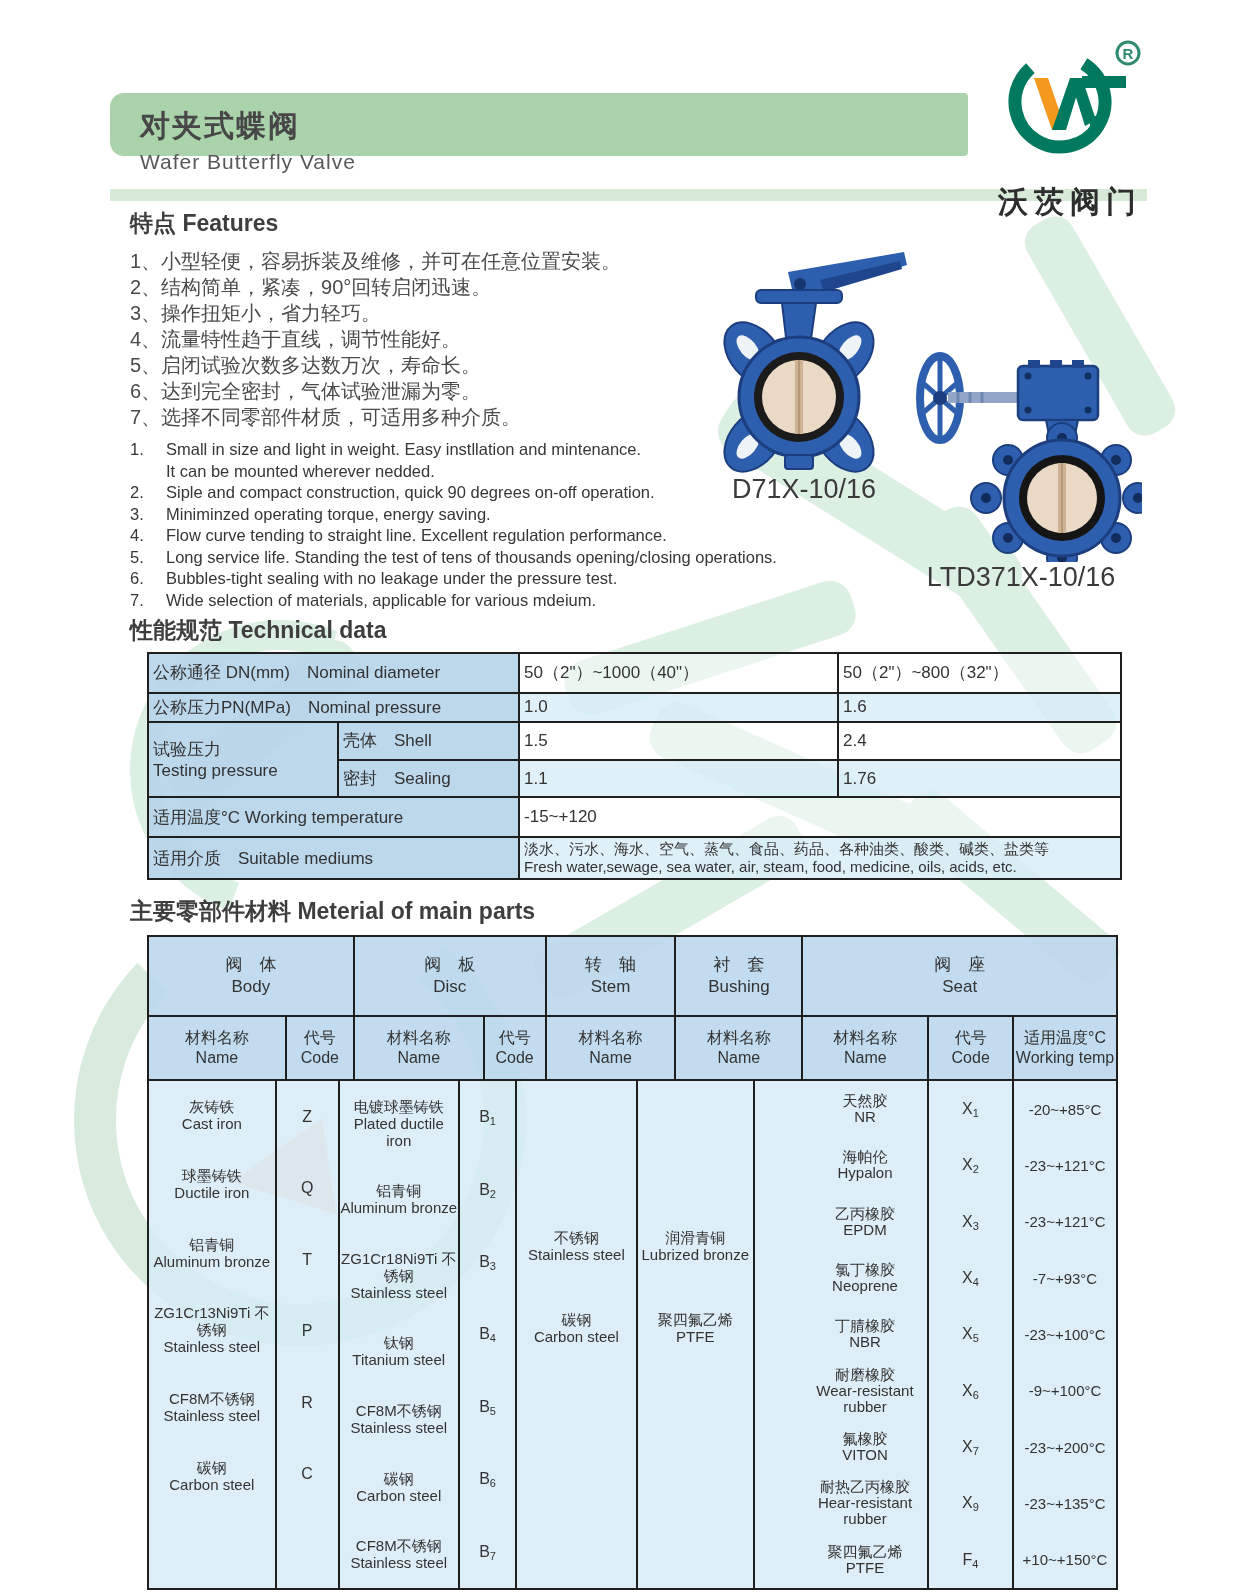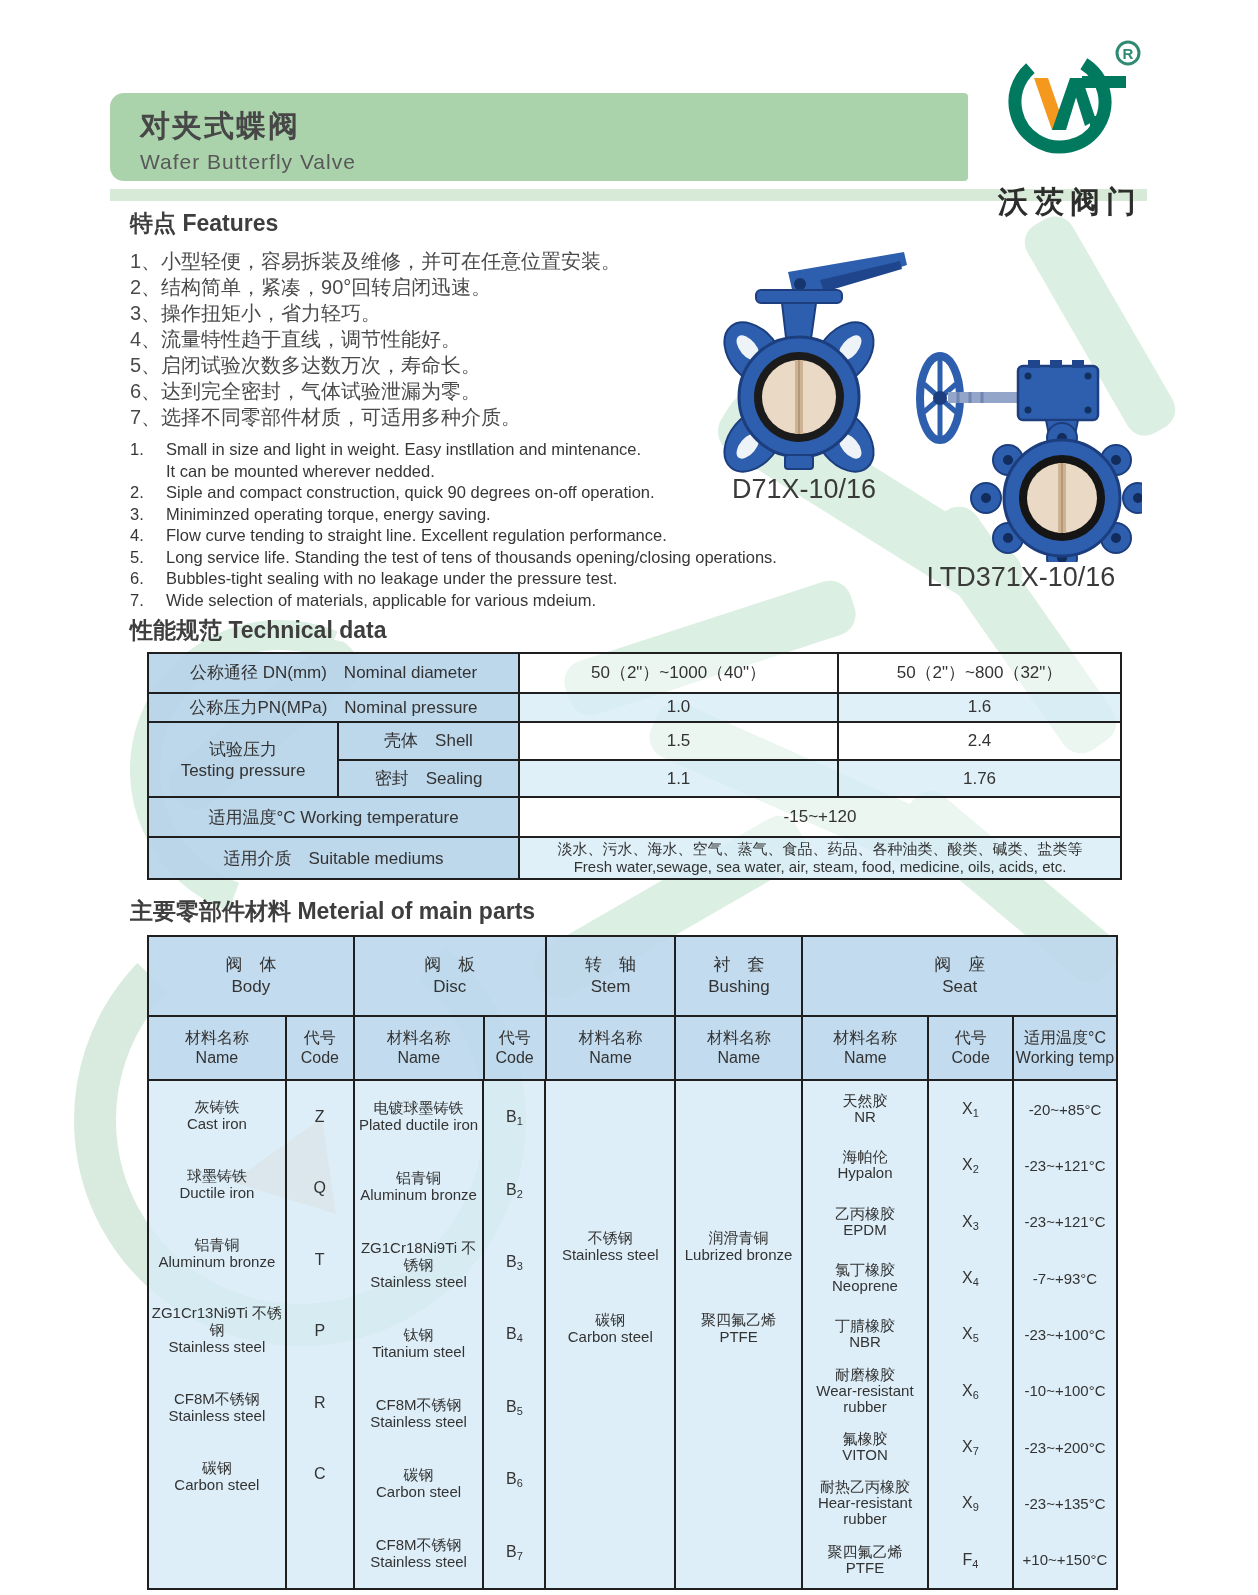--- a/index.html
+++ b/index.html
@@ -1,21 +1,21 @@
 <!DOCTYPE html>
 <html><head>
 <meta charset="utf-8">
 <style>
   html,body{margin:0;padding:0;background:#ffffff;}
   .page{position:relative;width:1258px;height:1595px;background:#fff;overflow:hidden;
         font-family:"Liberation Sans",sans-serif;color:#3c3c3c;}
   
   .wm{position:absolute;left:0;top:0;z-index:0;}
   
-  .banner{position:absolute;left:110px;top:93px;width:858px;height:88px;background:#abd3ab;
+  .banner{position:absolute;left:110px;top:93px;width:858px;height:63px;background:#abd3ab;
           border-radius:14px 4px 4px 14px;z-index:1;}
   .banner .cn{margin:13px 0 0 30px;font-size:30px;font-weight:bold;color:#474747;letter-spacing:2px;}
   .banner .en{margin:3px 0 0 30px;font-size:21px;color:#585858;letter-spacing:1px;}
   .strip{position:absolute;left:110px;top:189px;width:1037px;height:12px;background:#d7ead7;z-index:1;}
   .logo{position:absolute;left:982px;top:38px;width:176px;text-align:center;z-index:1;}
   .logo-text{font-size:30px;font-weight:bold;color:#2d2d2d;letter-spacing:6px;margin-top:16px;white-space:nowrap;}
   
   .features{position:absolute;left:130px;top:208px;width:700px;z-index:1;}
   .features h2{margin:0 0 9px 0;font-size:23px;font-weight:bold;color:#3e3e3e;}
   .fcn div{font-size:20px;line-height:26px;color:#4a4a4a;}
@@ -24,21 +24,21 @@
   .fen .num{width:36px;flex:none;}
   .fen .txt{flex:1;}
   
   .valve-svg{position:absolute;z-index:1;}
   .model-label{position:absolute;z-index:1;font-size:27px;color:#3a3a3a;text-align:center;}
   
   .sec-title{position:absolute;z-index:1;font-size:23px;font-weight:bold;color:#3e3e3e;}
   
   table.tech{position:absolute;left:147px;top:652px;width:973px;height:228px;z-index:1;
              border-collapse:collapse;table-layout:fixed;font-size:17px;color:#333;}
-  table.tech td{border:2.5px solid #1f1f1f;text-align:center;padding:0 4px;}
+  table.tech td{border:2.5px solid #1f1f1f;text-align:left;padding:0 4px;}
   table.tech .lbl{background:rgba(183,212,233,0.92);}
   table.tech tr.rw .val{background:rgba(255,255,255,0.45);}
   table.tech tr.rb .val{background:rgba(215,236,248,0.8);}
   .medcell div{line-height:18px;font-size:15px;}
   
   .mtable{position:absolute;left:147px;top:935px;width:971px;height:655px;z-index:1;
           border:2.5px solid #1f1f1f;display:flex;flex-direction:column;box-sizing:border-box;color:#333;}
   .mgrow{display:flex;height:78px;flex:none;border-bottom:2.5px solid #1f1f1f;background:rgba(189,216,237,0.92);}
   .mgcell{box-sizing:border-box;border-right:2.5px solid #1f1f1f;display:flex;flex-direction:column;
           justify-content:center;text-align:center;font-size:17px;line-height:22px;}
@@ -49,21 +49,21 @@
   .mhrow > :last-child{border-right:none;}
   .mbrow{display:flex;flex:1;background:rgba(214,234,247,0.82);min-height:0;}
   .mcol{box-sizing:border-box;border-right:2.5px solid #1f1f1f;display:flex;flex-direction:column;height:100%;}
   .mbrow > :last-child{border-right:none;}
   .sa{justify-content:space-around;}
   .pb{padding-bottom:78px;}
   .c2{justify-content:center;gap:48px;padding-bottom:95px;}
   .ment{text-align:center;font-size:15px;line-height:17px;}
   .mcode{text-align:center;font-size:16px;}
   .sub{font-size:11px;position:relative;top:3px;}
-  .seat{display:flex;flex-direction:column;}
+  .seat{display:flex;flex-direction:column;padding-left:48px;}
   .srow{flex:1;display:flex;min-height:0;}
   .scell{box-sizing:border-box;display:flex;flex-direction:column;justify-content:center;text-align:center;}
   .sname{width:126px;border-right:2.5px solid #1f1f1f;font-size:15px;line-height:16px;}
   .scode{width:85px;border-right:2.5px solid #1f1f1f;font-size:16px;}
   .stemp{width:102px;font-size:15px;}
 </style>
 </head>
 <body>
 
 <div class="page">
@@ -484,21 +484,21 @@
           <div class="scell stemp">-23~+100°C</div>
         </div>
         <div class="srow">
           <div class="scell sname">
               <div>耐磨橡胶</div>
               <div>Wear-resistant rubber</div>
             </div>
           <div class="scell scode">
               <div><span>X</span><span class="sub">6</span></div>
             </div>
-          <div class="scell stemp">-10~+100°C</div>
+          <div class="scell stemp">-9~+100°C</div>
         </div>
         <div class="srow">
           <div class="scell sname">
               <div>氟橡胶</div>
               <div>VITON</div>
             </div>
           <div class="scell scode">
               <div><span>X</span><span class="sub">7</span></div>
             </div>
           <div class="scell stemp">-23~+200°C</div>

